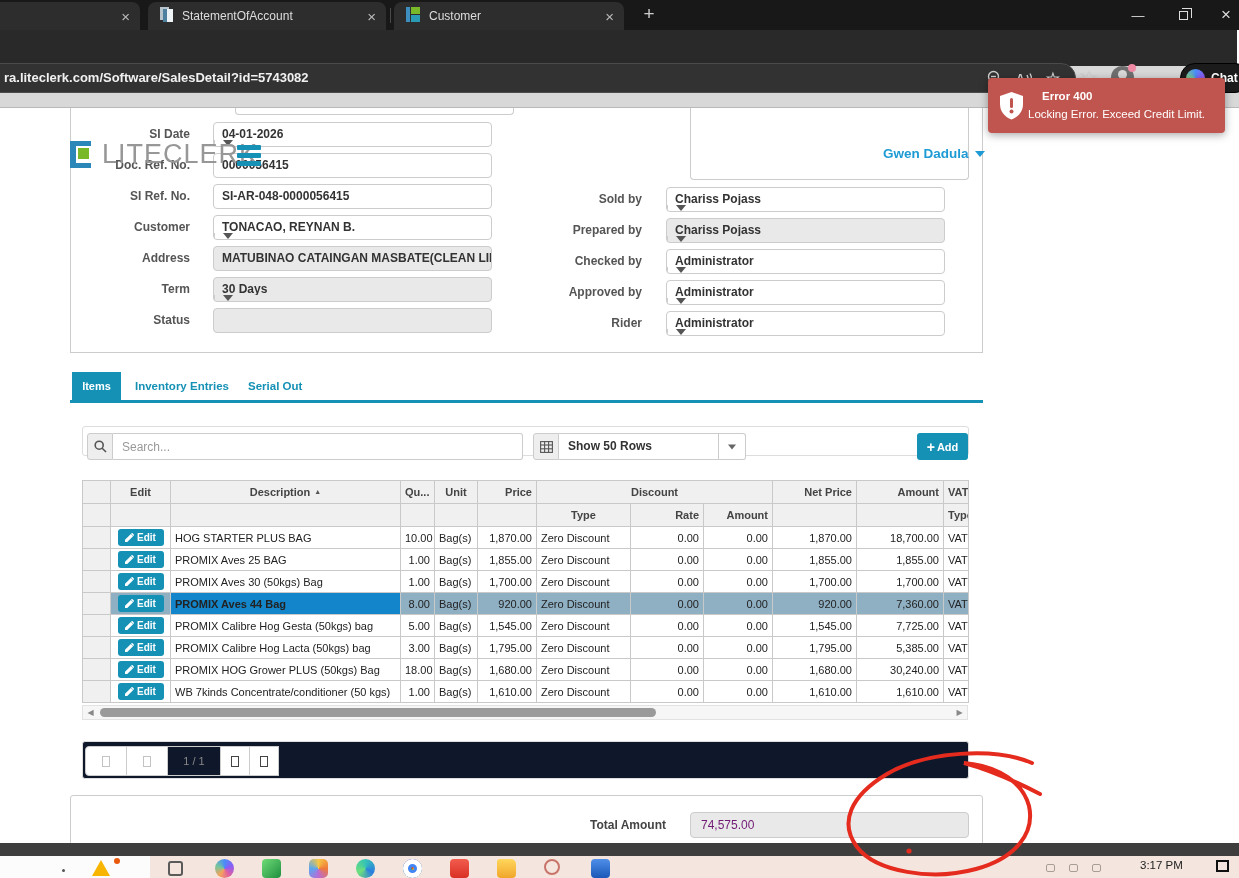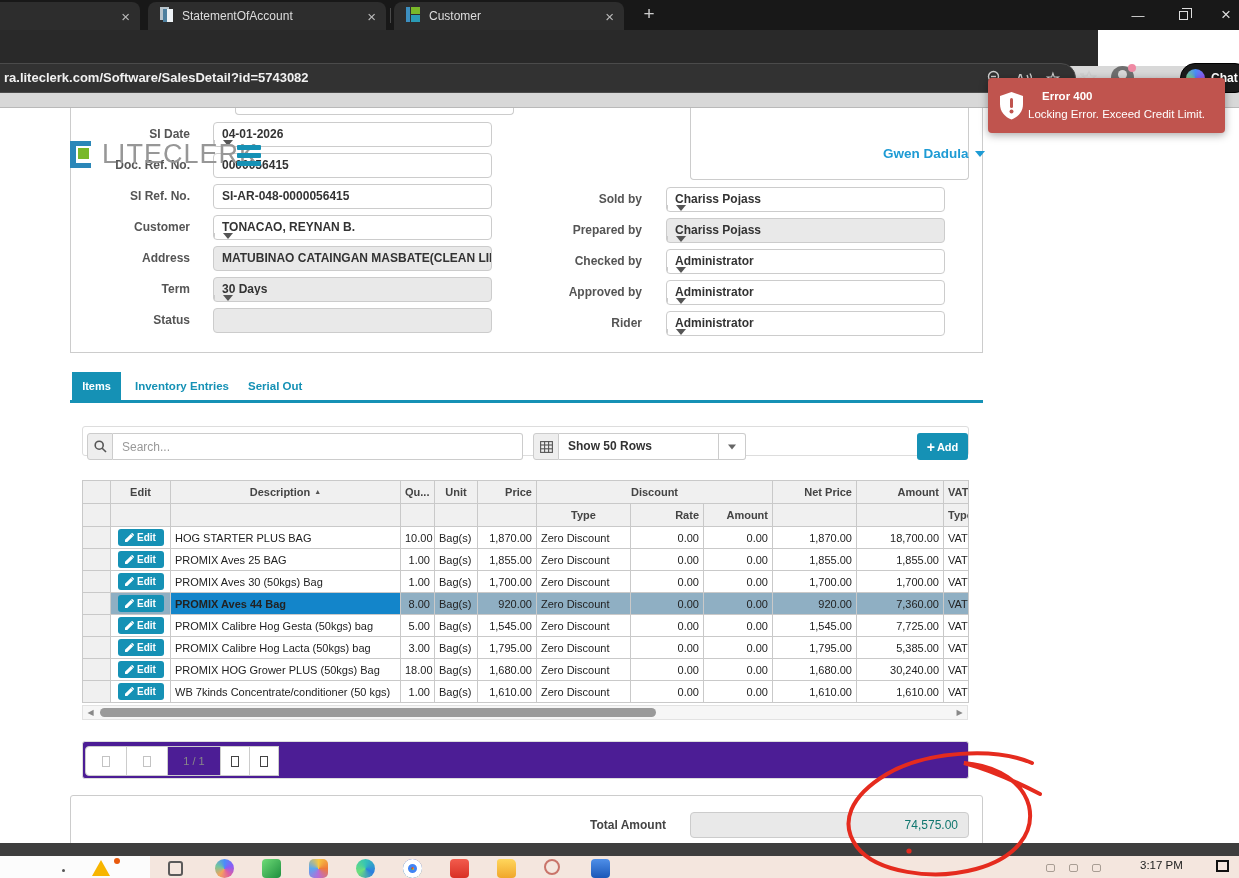--- a/index.html
+++ b/index.html
@@ -13,21 +13,21 @@
     display:flex; align-items:center; color:#ddd; font-size:12px; }
   .btab .fav { margin-left:12px; }
   .btab .ttl { margin-left:9px; flex:1; white-space:nowrap; overflow:hidden; }
   .tabclose { color:#bbb; font-size:15px; margin:0 10px; cursor:pointer; }
   .tabdiv { position:absolute; top:8px; width:1px; height:15px; background:#4a4a4a; }
   #newtab { left:637px; top:3px; color:#ccc; font-size:19px; width:24px; text-align:center; }
   .winctl { top:0; height:30px; width:40px; color:#ddd; font-size:13px; display:flex; align-items:center; justify-content:center; }
   .restore-glyph { width:9px; height:9px; border:1px solid #ddd; position:relative; }
   .restore-glyph:before { content:""; position:absolute; left:2px; top:-4px; width:9px; height:9px; border:1px solid #ddd; border-left:none; border-bottom:none; }
 
-  #urlbar { left:0; top:30px; width:1098px; height:36px; background:#292929; z-index:19;font-weight:bold; }
+  #urlbar { left:0; top:30px; width:1237px; height:36px; background:#292929; z-index:19;font-weight:bold; }
   #addrfield { left:-24px; top:33px; width:1100px; height:30px; background:#323232; border:1px solid #4b4b4b; border-radius:16px; }
   #urltext { left:4px; top:40px; color:#f1f1f1; font-size:13px; white-space:nowrap; }
   .uicon { top:37px; width:22px; height:22px; display:flex; align-items:center; justify-content:center; color:#cfcfcf; }
   .uicon svg { display:block; }
   #avatar { left:1111px; top:36px; width:23px; height:23px; border-radius:50%; background:#6f6f6f; position:absolute; }
   #avatar:before { content:""; position:absolute; left:7px; top:4px; width:9px; height:9px; border-radius:50%; background:#d9d9d9; }
   #avatar:after { content:""; position:absolute; left:3px; top:13px; width:17px; height:10px; border-radius:8px 8px 0 0; background:#d9d9d9; }
   #avatar .dot { position:absolute; right:-2px; top:-2px; width:8px; height:8px; border-radius:50%; background:#ef8aa4; }
   #chatbtn { left:1180px; top:33px; width:70px; height:30px; background:#1b1b1b; border:1px solid #000;
     border-radius:15px; display:flex; align-items:center; color:#fff; font-size:12px; }
@@ -110,36 +110,36 @@
   tr.rowsel td.selcol { background:#f0f0f0; }
   tr.rowsel td.desccell { background:#1385ca; font-weight:bold; }
   .sortmark { font-size:7px; color:#555; margin-left:4px; vertical-align:2px; }
 
   
   #hscroll { left:82px; top:705px; width:886px; height:15px; background:#f6f6f6; border:1px solid #e2e2e2; }
   #hscroll .arr { position:absolute; top:0; width:13px; height:13px; color:#888; font-size:8px; display:flex; align-items:center; justify-content:center; }
   #hscroll .thumb { position:absolute; left:17px; top:2px; width:556px; height:9px; background:#9a9a9a; border-radius:5px; }
 
   
-  #pager { left:82px; top:741px; width:887px; height:38px; border:1px solid #ddd; border-radius:3px; background:#4c1d95; }
+  #pager { left:82px; top:741px; width:887px; height:38px; border:1px solid #ddd; border-radius:3px; background:#0f172a; }
   #pager .grp { position:absolute; left:2px; top:4px; display:flex; }
   .pgbtn { width:42px; height:30px; background:#fff; border:1px solid #ccc; margin-left:-1px;
     display:flex; align-items:center; justify-content:center; }
   .pgbtn.sm { width:30px; }
   .pgbtn:first-child { margin-left:0; border-radius:4px 0 0 4px; }
   .tofu { width:8px; height:11px; border:1.5px solid #444; }
   .tofu.lite { border-color:#c3c3c3; }
   .pglabel { width:54px; height:30px; border:1px solid #ccc; margin-left:-1px; color:#888; font-size:11px;
     display:flex; align-items:center; justify-content:center; }
 
   
   #footerpanel { left:70px; top:795px; width:913px; height:60px; border:1px solid #ccc; border-radius:3px; background:#fff; }
   #total-label { left:536px; top:812px; width:130px; text-align:right; font-weight:bold; color:#444; font-size:12px; line-height:26px; }
   #total-field { left:690px; top:812px; width:279px; height:26px; background:#e9e9e9; border:1px solid #ccc; border-radius:4px; }
-  #total-value { width:100%; height:100%; text-align:right; padding:0 10px; font-size:12px; color:#0f766e; line-height:24px; }
+  #total-value { width:100%; height:100%; text-align:left; padding:0 10px; font-size:12px; color:#701a75; line-height:24px; }
 
   
   #winedge { left:0; top:843px; width:1239px; height:13px; background:#3e3e3e; z-index:40; }
   #taskbar { left:0; top:856px; width:1239px; height:22px; background:#f4e6de; z-index:41; overflow:hidden; }
   #flyout { position:absolute; left:0; top:0; width:150px; height:22px; background:#fcfcfc; }
   #flyout .pt { position:absolute; left:62px; top:13px; width:3px; height:3px; border-radius:50%; background:#555; }
   .warn-tri { position:absolute; left:92px; top:4px; width:0; height:0;
     border-left:9px solid transparent; border-right:9px solid transparent; border-bottom:16px solid #f7b500; }
   .warn-dot { position:absolute; left:114px; top:2px; width:6px; height:6px; border-radius:50%; background:#e8590c; }
   .tbicon { position:absolute; top:3px; width:19px; height:19px; border-radius:4px; }

